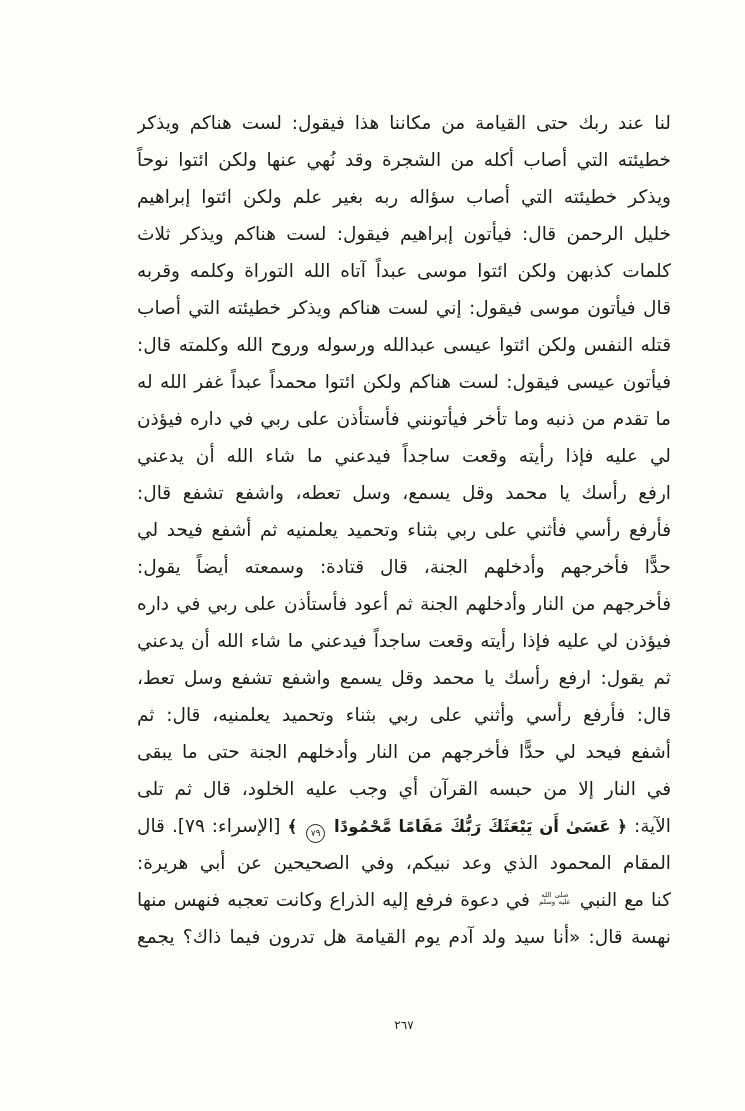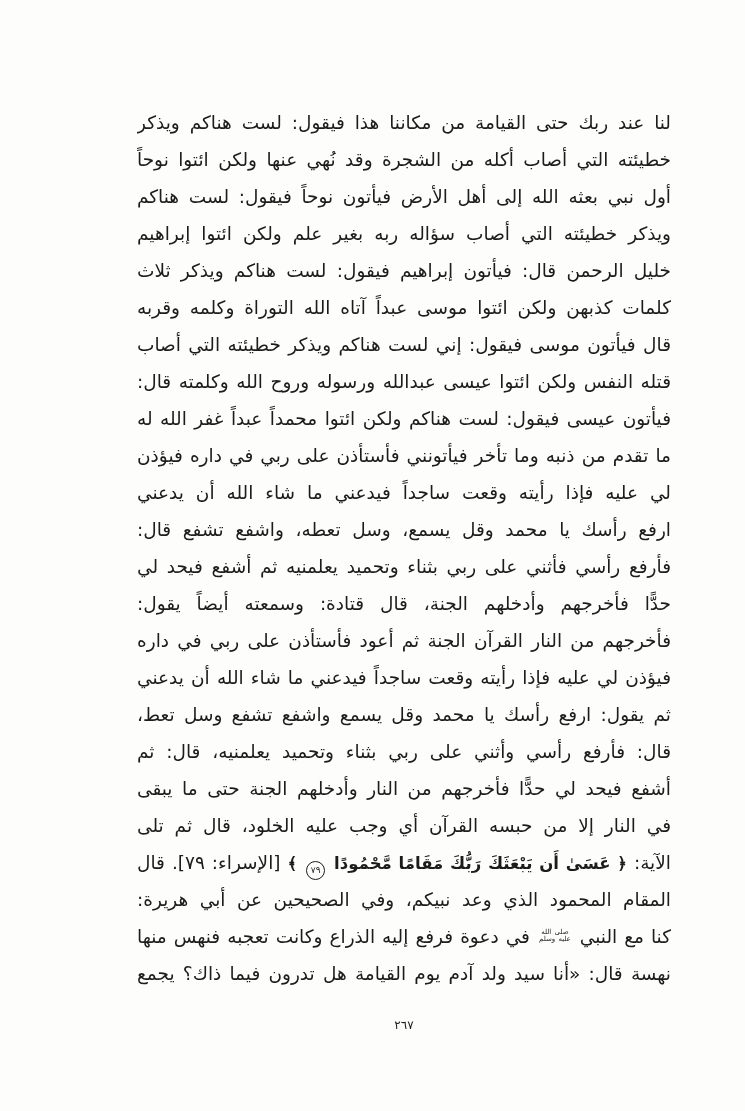--- a/index.html
+++ b/index.html
@@ -76,33 +76,32 @@
     color: #1c1c1c;
   }
 </style>
 </head>
 <body>
 
 <div class="book-page">
   <div class="text-block">
     <div class="line">لنا عند ربك حتى القيامة من مكاننا هذا فيقول: لست هناكم ويذكر</div>
     <div class="line">خطيئته التي أصاب أكله من الشجرة وقد نُهي عنها ولكن ائتوا نوحاً</div>
-    <div class="line">أول نبي بعثه الله إلى أهل الأرض فيأتون نوحاً فيقول: لست هناكم</div>
     <div class="line">ويذكر خطيئته التي أصاب سؤاله ربه بغير علم ولكن ائتوا إبراهيم</div>
     <div class="line">خليل الرحمن قال: فيأتون إبراهيم فيقول: لست هناكم ويذكر ثلاث</div>
     <div class="line">كلمات كذبهن ولكن ائتوا موسى عبداً آتاه الله التوراة وكلمه وقربه نجيًّا</div>
     <div class="line">قال فيأتون موسى فيقول: إني لست هناكم ويذكر خطيئته التي أصاب</div>
     <div class="line">قتله النفس ولكن ائتوا عيسى عبدالله ورسوله وروح الله وكلمته قال:</div>
     <div class="line">فيأتون عيسى فيقول: لست هناكم ولكن ائتوا محمداً عبداً غفر الله له</div>
     <div class="line">ما تقدم من ذنبه وما تأخر فيأتونني فأستأذن على ربي في داره فيؤذن</div>
     <div class="line">لي عليه فإذا رأيته وقعت ساجداً فيدعني ما شاء الله أن يدعني فيقول:</div>
     <div class="line">ارفع رأسك يا محمد وقل يسمع، وسل تعطه، واشفع تشفع قال:</div>
     <div class="line">فأرفع رأسي فأثني على ربي بثناء وتحميد يعلمنيه ثم أشفع فيحد لي</div>
     <div class="line">حدًّا فأخرجهم وأدخلهم الجنة، قال قتادة: وسمعته أيضاً يقول:</div>
-    <div class="line">فأخرجهم من النار القرآن الجنة ثم أعود فأستأذن على ربي في داره</div>
+    <div class="line">فأخرجهم من النار وأدخلهم الجنة ثم أعود فأستأذن على ربي في داره</div>
     <div class="line">فيؤذن لي عليه فإذا رأيته وقعت ساجداً فيدعني ما شاء الله أن يدعني</div>
     <div class="line">ثم يقول: ارفع رأسك يا محمد وقل يسمع واشفع تشفع وسل تعط،</div>
     <div class="line">قال: فأرفع رأسي وأثني على ربي بثناء وتحميد يعلمنيه، قال: ثم</div>
     <div class="line">أشفع فيحد لي حدًّا فأخرجهم من النار وأدخلهم الجنة حتى ما يبقى</div>
     <div class="line">في النار إلا من حبسه القرآن أي وجب عليه الخلود، قال ثم تلى</div>
 
     <div class="line">
       <span>الآية:</span>
       <span class="verse">﴿ عَسَىٰ أَن يَبْعَثَكَ رَبُّكَ مَقَامًا مَّحْمُودًا</span>
       <span class="ayah-circle">٧٩</span>

